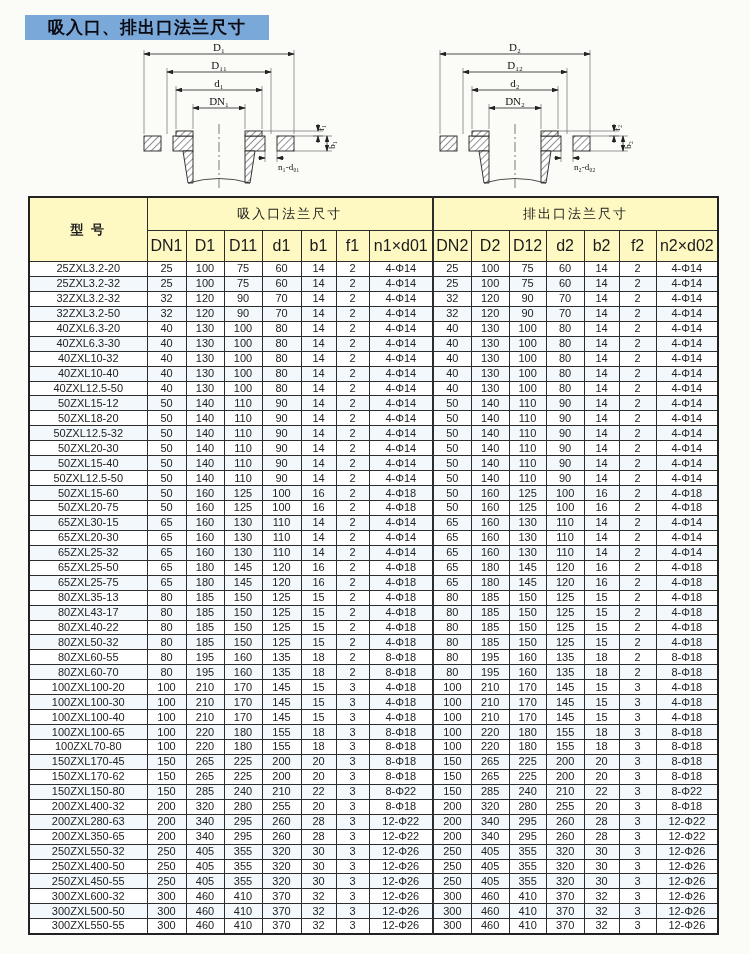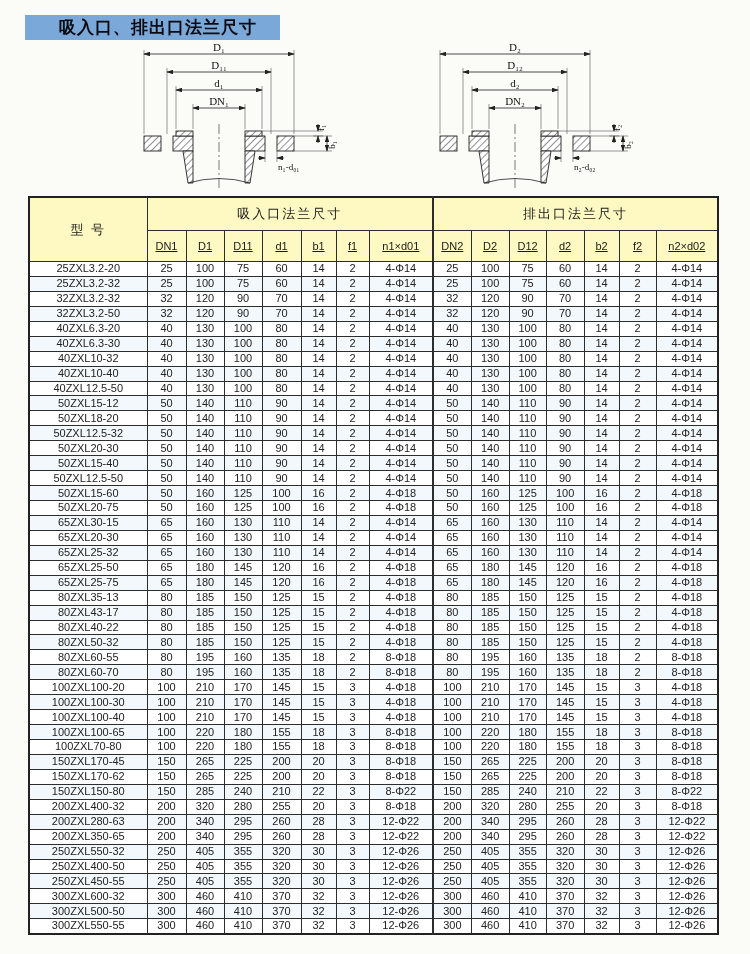--- a/index.html
+++ b/index.html
@@ -12,21 +12,20 @@
   }
   .title-bar {
     position:absolute; left:25px; top:15px;
     width:244px; height:25px;
     background:#7bá9d9;
     background:#7aa8d8;
     color:#0a0a12;
     font-size:17px; font-weight:bold;
     line-height:25px; text-align:center;
     letter-spacing:1px;
-    padding-left:11px;
   }
   .diagram { position:absolute; top:40px; }
   .diagram.suction { left:127px; }
   .diagram.discharge { left:423px;text-align:right; }
   svg text { fill:#111; font-family:"Liberation Serif", serif; }
 
   table.spec-table {
     position:absolute; left:28px; top:196px;
     width:690px;
     border-collapse:collapse;
@@ -37,22 +36,22 @@
   .spec-table th, .spec-table td {
     border:1px solid #2d2d2d;
     text-align:center;
     vertical-align:middle;
     padding:0;
     overflow:hidden;
     white-space:nowrap;
   }
   .spec-table thead th { background:#fef9c3; font-weight:normal; }
   .spec-table thead tr.group-row th { height:32px; font-size:13px; letter-spacing:2px; }
-  .spec-table thead tr.cols-row th { height:30px; font-size:11px; letter-spacing:0;text-decoration:underline; }
-  .spec-table th.model-h { font-size:14px; letter-spacing:6px; }
+  .spec-table thead tr.cols-row th { height:30px; font-size:16px; letter-spacing:0; }
+  .spec-table th.model-h { font-size:14px; letter-spacing:6px;font-weight:bold; }
   .spec-table tbody tr { height:14.95px; }
   .spec-table tbody td { font-size:11px; line-height:13px; color:#222; }
   .spec-table tbody tr:nth-child(even) td { background:#f3f8fc; }
   .spec-table .half-split, .spec-table th.split { border-left-width:2px; }
 </style>
 </head>
 <body>
 
 <div class="title-bar">吸入口、排出口法兰尺寸</div>
 

